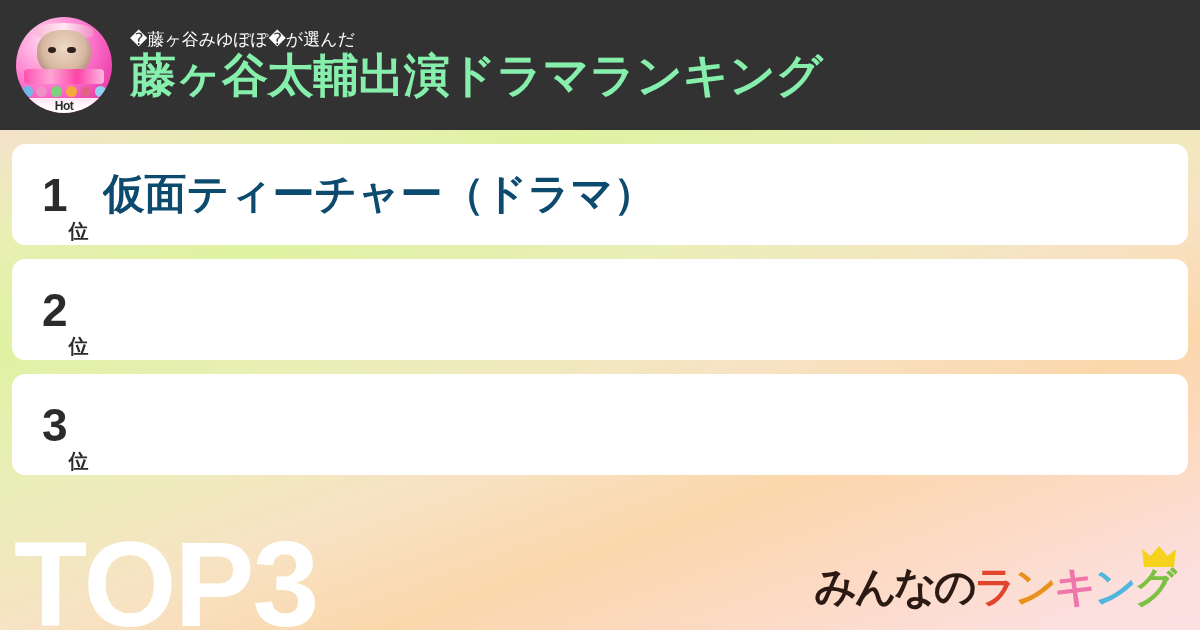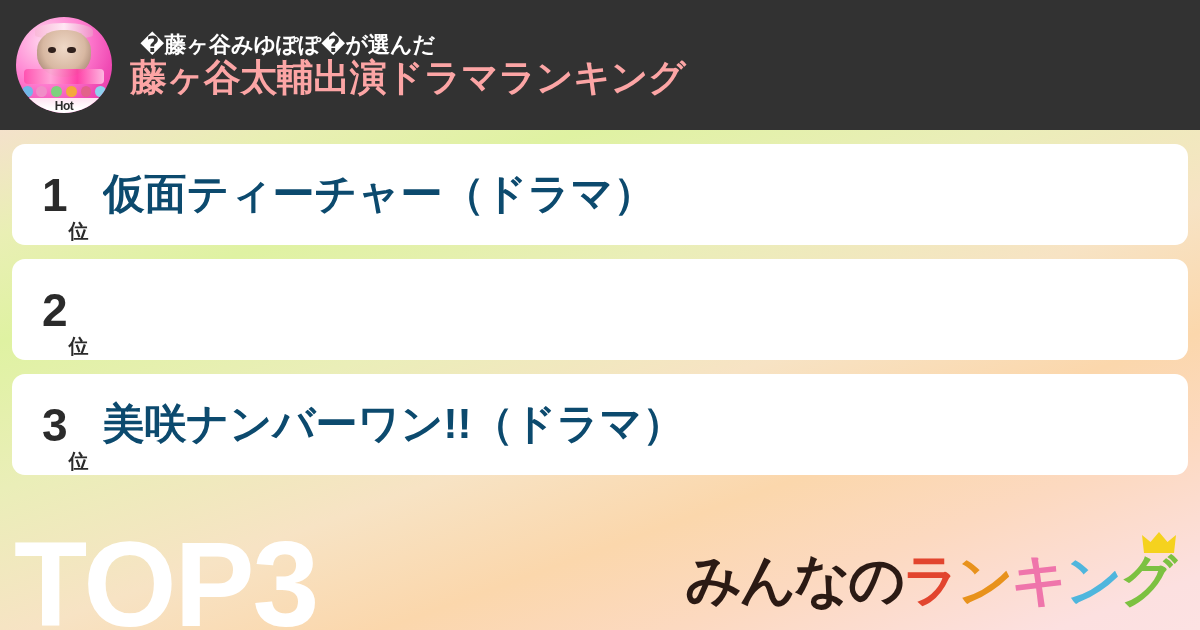--- a/index.html
+++ b/index.html
@@ -134,30 +134,29 @@
 
   #header-text {
     margin-left: 18px;
     display: flex;
     flex-direction: column;
     justify-content: center;
     min-width: 0;
   }
   #subtitle {
     color: #ffffff;
-    font-size: 22px;
-    font-weight: bold;
+    font-size: 17px;
+    font-weight: normal;
     line-height: 1.05;
     white-space: nowrap;
     margin-bottom: 2px;
-    margin-left: 10px;
   }
   #title {
-    color: #fca5a5;
-    font-size: 37px;
+    color: #86efac;
+    font-size: 46px;
     font-weight: bold;
     line-height: 1.06;
     white-space: nowrap;
     letter-spacing: -.5px;
   }
 
   
   #rank-list {
     position: absolute;
     left: 12px;
@@ -223,21 +222,21 @@
   #logo {
     position: absolute;
     right: 26px;
     bottom: 22px;
     height: 70px;
     display: flex;
     align-items: flex-end;
     z-index: 2;
   }
   #logo .lg {
-    font-size: 56px;
+    font-size: 42px;
     font-weight: bold;
     line-height: 1;
     letter-spacing: -3px;
   }
   #logo .lg-dark { color: #2b1a14; }
   #logo .lg-ra   { color: #e2452e; }
   #logo .lg-n1   { color: #e8921c; }
   #logo .lg-ki   { color: #ef75ab; }
   #logo .lg-n2   { color: #4fb6dd; }
   #logo .lg-gu   { color: #7cc141; position: relative; }
@@ -290,21 +289,20 @@
     </div>
 
     <div class="rank-card">
       <span class="rank-num">2</span>
       <span class="rank-suffix">位</span>
     </div>
 
     <div class="rank-card">
       <span class="rank-num">3</span>
       <span class="rank-suffix">位</span>
-      <span class="rank-title">美咲ナンバーワン!!（ドラマ）</span>
     </div>
 
   </div>
 
   <div id="top3">TOP3</div>
 
   <div id="logo">
     <span class="lg lg-dark">みんなの</span>
     <span class="lg lg-ra">ラ</span>
     <span class="lg lg-n1">ン</span>

